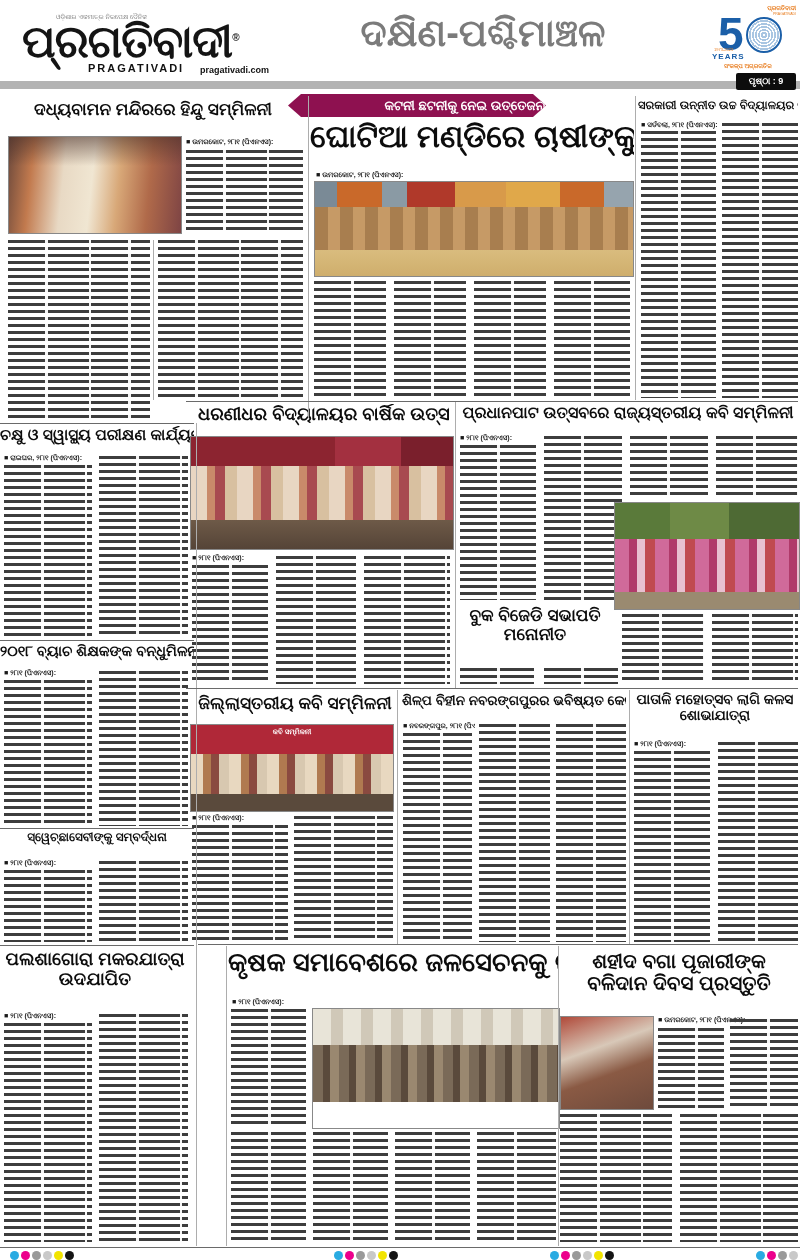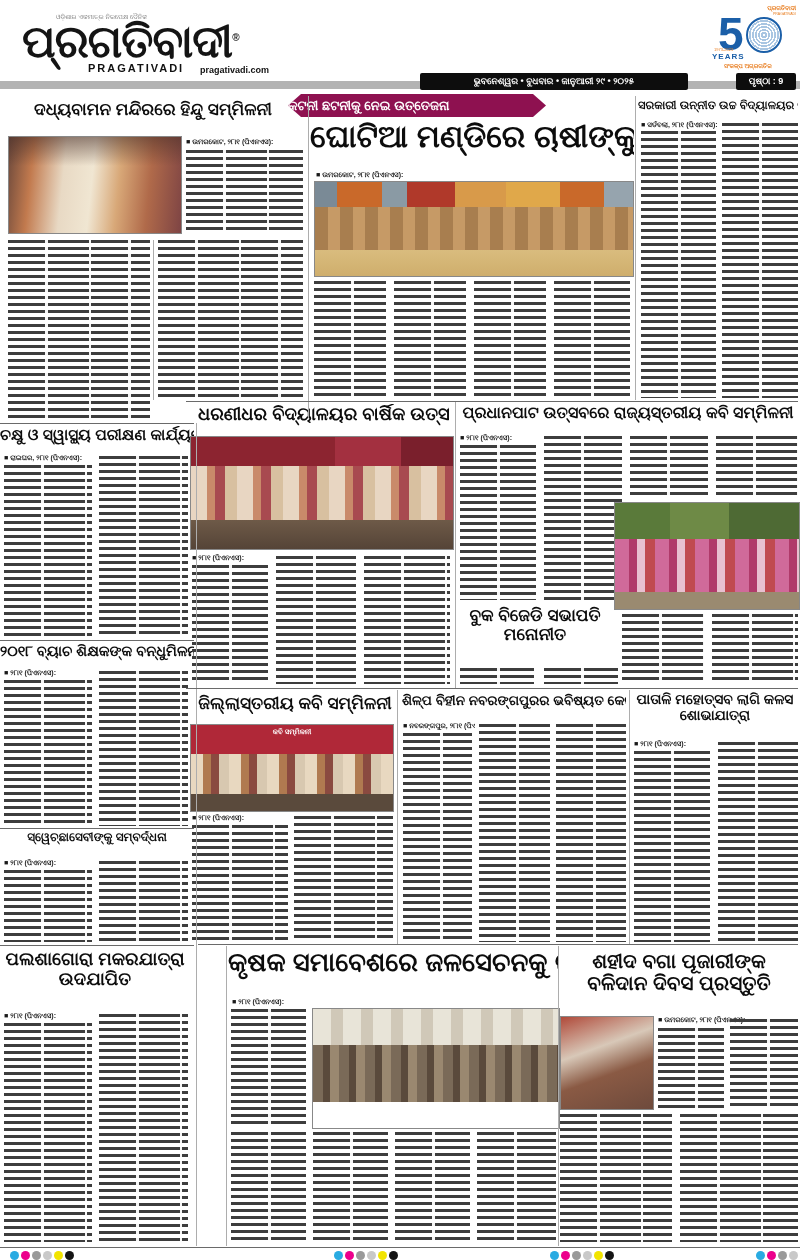--- a/index.html
+++ b/index.html
@@ -14,48 +14,48 @@
       repeating-linear-gradient(to bottom, #3d3d3d 0 3px, rgba(0,0,0,0) 3px 7px)}
   .vr{width:1px;background:#adadad}
   .hr{height:1px;background:#6a6a6a}
   .photo{overflow:hidden}
   .photo>div{width:100%}
   .dotrow{display:flex;gap:2px}
   .dot{width:9px;height:9px;border-radius:50%}
   .c1{background:#29abe2}.c2{background:#ec008c}.c3{background:#9a9a9a}
   .c4{background:#c9c9c9}.c5{background:#f2e400}.c6{background:#141414}
   .ribbon{background:#8e1150;color:#fff;font-weight:700;font-size:13px;line-height:23px;
-          text-align:left;clip-path:polygon(0 50%,13px 0,calc(100% - 13px) 0,100% 50%,calc(100% - 13px) 100%,13px 100%)}
+          text-align:right;clip-path:polygon(0 50%,13px 0,calc(100% - 13px) 0,100% 50%,calc(100% - 13px) 100%,13px 100%)}
   .blackbox{background:#0d0d0d;color:#fff;font-size:9px;font-weight:700;text-align:center;border-radius:2px;overflow:hidden;white-space:nowrap}
   .bannertext{color:#fff;font-weight:700;text-align:center;overflow:hidden;white-space:nowrap}
 </style>
 </head>
 <body>
 
 <div class="abs" style="left:0;top:0;width:800px;height:92px">
   <div class="abs" style="left:56px;top:13px;font-size:6.5px;color:#777;white-space:nowrap">ଓଡ଼ିଶାର ଏକମାତ୍ର ନିରପେକ୍ଷ ଦୈନିକ</div>
   <div class="abs" style="left:22px;top:16px;font-size:45px;font-weight:900;letter-spacing:-1px;white-space:nowrap;color:#141414">
     <span>ପ୍ରଗତିବାଦୀ</span><sup style="font-size:10px">®</sup>
   </div>
   <div class="abs" style="left:88px;top:62px;font-size:11px;font-weight:700;letter-spacing:2px">PRAGATIVADI</div>
   <div class="abs" style="left:200px;top:65px;font-size:9px;font-weight:700">pragativadi.com</div>
+  <div class="abs" style="left:318px;top:12px;width:330px;font-size:38px;font-weight:700;color:#7b7b7b;text-align:center;white-space:nowrap;overflow:hidden">ଦକ୍ଷିଣ-ପଶ୍ଚିମାଞ୍ଚଳ</div>
 
   <div class="abs" style="left:710px;top:5px;width:88px;height:66px">
     <div class="abs" style="right:2px;top:0;font-size:6px;font-weight:700;color:#e87c1e;white-space:nowrap">ପ୍ରଗତିବାଦୀ</div>
     <div class="abs" style="right:2px;top:7px;font-size:3.5px;color:#e87c1e;white-space:nowrap">PRAGATIVADI</div>
     <div class="abs" style="left:8px;top:6px;font-size:46px;font-weight:900;color:#1b5fa8;line-height:1">5</div>
     <div class="abs" style="left:36px;top:12px;width:32px;height:32px;border-radius:50%;border:2.5px solid #1b5fa8;
                 background:repeating-radial-gradient(circle at 50% 50%, #ffffff 0 1.5px, #a9c6e2 1.5px 3px)"></div>
     <div class="abs" style="left:4px;top:42px;font-size:4px;color:#e87c1e;white-space:nowrap">1973-2023</div>
     <div class="abs" style="left:2px;top:47px;font-size:8px;font-weight:700;color:#1b5fa8;letter-spacing:1px">YEARS</div>
     <div class="abs" style="left:14px;top:58px;font-size:6px;font-weight:700;color:#e87c1e;white-space:nowrap">ସଂକଳ୍ପ ଅଗ୍ରଗତିର</div>
   </div>
 
   <div class="abs" style="left:0;top:81px;width:800px;height:8px;background:#b3b3b3"></div>
-  <div class="abs blackbox" style="left:420px;top:73px;width:268px;height:17px;line-height:17px">ଭୁବନେଶ୍ୱର • ବୁଧବାର • ଜାନୁଆରୀ ୨୯ • ୨୦୨୫</div>
   <div class="abs blackbox" style="left:736px;top:73px;width:60px;height:17px;line-height:17px">ପୃଷ୍ଠା : 9</div>
 </div>
 
 <div class="abs ribbon" style="left:288px;top:94px;width:258px;height:23px">କଟନୀ ଛଟନୀକୁ ନେଇ ଉତ୍ତେଜନା</div>
 
 <div class="abs hl" style="left:4px;top:100px;width:298px;height:28px;font-size:17px">ଦଧ୍ୟବାମନ ମନ୍ଦିରରେ ହିନ୍ଦୁ ସମ୍ମିଳନୀ</div>
 <div class="abs photo" style="left:8px;top:136px;width:172px;height:96px;border:1px solid #888;
             background:linear-gradient(96deg,#6e4a3c 0%,#c27a4e 14%,#e8d9c4 32%,#f0e6d2 48%,#d8a878 63%,#b06a4a 80%,#7e4444 100%)">
   <div style="height:30%;background:linear-gradient(180deg,rgba(70,45,40,.55),rgba(70,45,40,0))"></div>
 </div>

